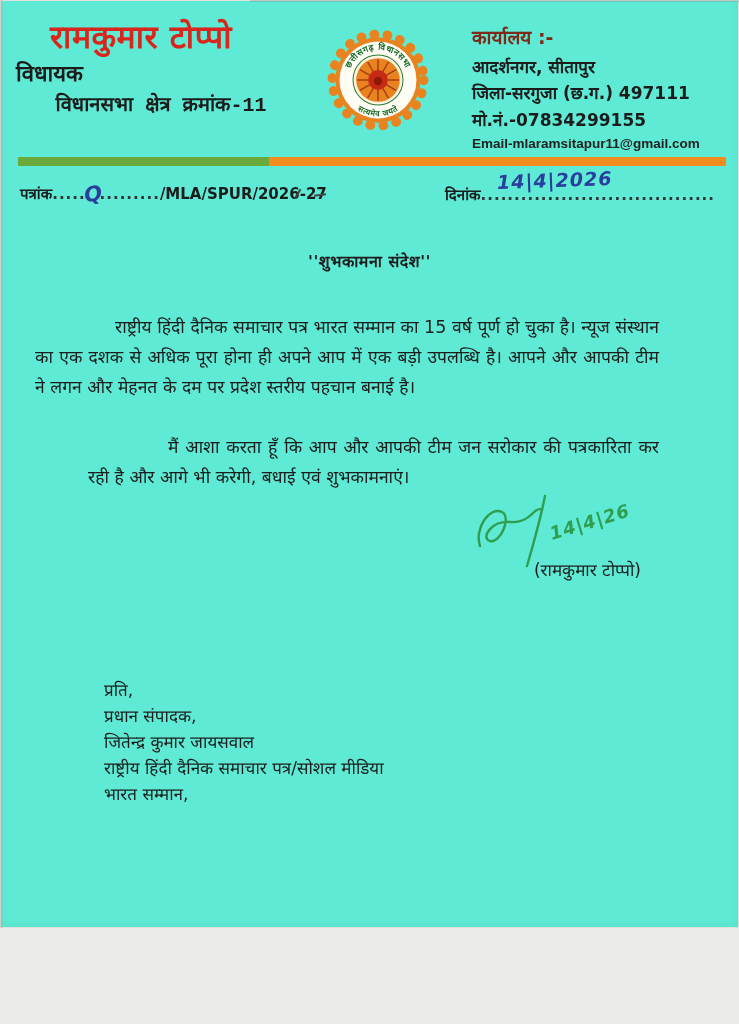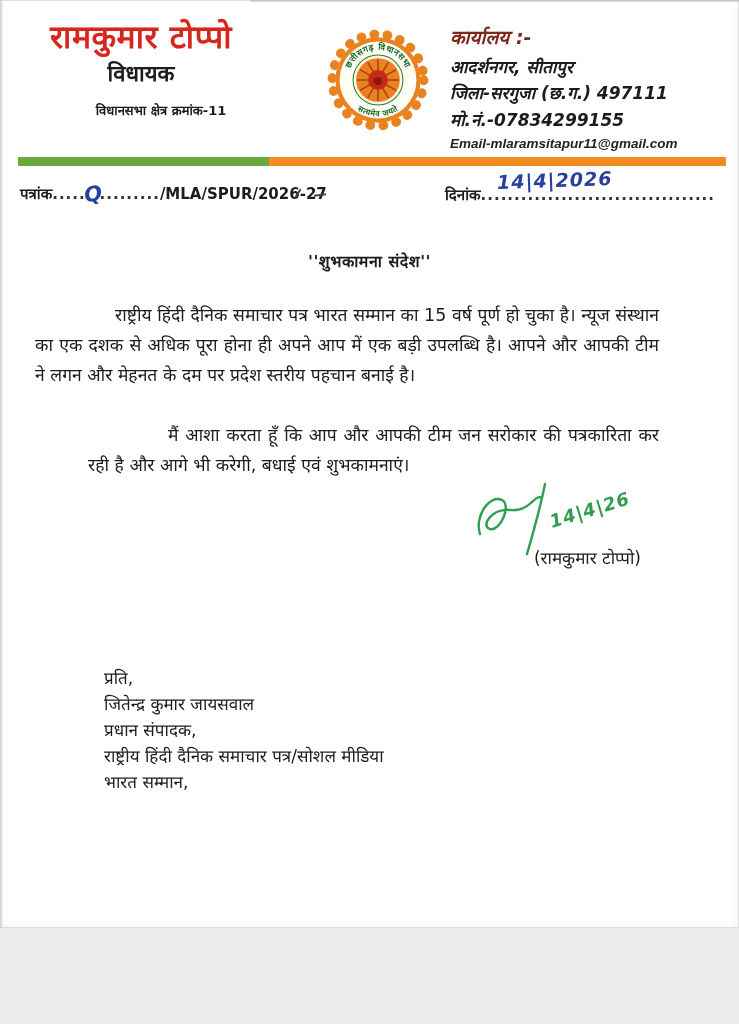--- a/index.html
+++ b/index.html
@@ -1,34 +1,34 @@
 <!DOCTYPE html>
 <html><head>
 <meta charset="utf-8">
 <style>
   html,body{margin:0;padding:0;background:#ececea;}
   .page{
     position:relative;
     width:739px;height:928px;
     margin:0 auto;
-    background:#ffffff;
+    background:#5eead4;
     box-shadow:inset 0 0 0 1px #e0e0dd, inset -3px -3px 8px rgba(0,0,0,.04);
     font-family:"DejaVu Sans","Liberation Sans",sans-serif;
     color:#1c1c1c;
     overflow:hidden;
   }
   
   .header{display:flex;align-items:flex-start;padding:20px 12px 0 16px;}
   .hdr-left{width:310px;}
   .hdr-name{font-size:32px;font-weight:bold;color:#d9261c;line-height:1.1;letter-spacing:.5px;text-align:center;width:250px;}
-  .hdr-desig{font-size:22px;font-weight:bold;text-align:center;width:250px;margin-top:2px;}
-  .hdr-const{font-size:13px;font-weight:bold;text-align:center;width:290px;margin-top:14px;}
+  .hdr-desig{font-size:22px;font-weight:bold;width:250px;margin-top:2px;}
+  .hdr-const{font-size:20px;font-weight:bold;text-align:center;width:290px;margin-top:3px;font-family:Liberation Mono, monospace;}
   .hdr-areas{font-size:16px;font-weight:bold;text-align:center;width:310px;margin-top:2px;}
   .hdr-emblem{width:104px;margin-top:8px;flex:0 0 auto;}
-  .hdr-right{margin-left:20px;margin-top:4px;font-style:italic;}
+  .hdr-right{margin-left:42px;margin-top:4px;}
   .office-head{font-size:19px;font-weight:bold;color:#7e2a1a;margin-bottom:4px;}
   .office-line{font-size:17px;font-weight:bold;line-height:1.55;}
   .office-email{font-size:13.5px;font-family:"Liberation Sans",sans-serif;font-weight:bold;color:#222;margin-top:3px;}
   
   .bar{height:9px;margin:6px 13px 0 18px;border-radius:1px;
        background:linear-gradient(to right,#6aaa3c 0 35.5%,#f28c1e 35.5% 100%);}
   
   .ref-row{display:flex;justify-content:space-between;align-items:flex-end;
            padding:14px 24px 0 20px;font-size:15px;font-weight:bold;}
   .ref-left{position:relative;white-space:nowrap;}
@@ -41,21 +41,21 @@
   .ref-num::after{content:"";position:absolute;right:1px;top:50%;width:12px;height:1.6px;
                   background:#444;transform:rotate(-8deg);}
   .date-wrap{position:relative;white-space:nowrap;}
   .hw-date{position:absolute;left:52px;top:-15px;font-size:19px;font-weight:bold;
            color:#2a3f9d;transform:rotate(-2deg);letter-spacing:1px;font-style:italic;}
   
   .subject{text-align:center;font-size:16px;font-weight:bold;margin-top:46px;letter-spacing:.5px;}
   
   .para{font-size:17.5px;line-height:30px;text-align:justify;
         margin:0;padding:0 80px 0 88px;text-indent:80px;}
-  .para1{margin-top:28px;padding-left:35px;}
+  .para1{margin-top:40px;padding-left:35px;}
   .para2{margin-top:30px;}
   
   .sig-block{margin-top:2px;padding-right:92px;display:flex;flex-direction:column;align-items:flex-end;}
   .sig-svg{display:block;margin-right:-4px;}
   .sig-name{font-size:17px;margin-top:-10px;margin-right:6px;}
   
   .recipient{margin-top:96px;padding-left:104px;font-size:17px;line-height:26px;}
   .rcpt-salutation{}
   
   .scan-edge-top{position:absolute;top:0;left:250px;right:0;height:2px;background:rgba(120,120,120,.25);}
@@ -144,18 +144,18 @@
         <path d="M66,20 C70,16 74,14 76,16"></path>
         <path d="M79,2 C75,22 68,48 61,72"></path>
       </g>
       <text x="86" y="46" transform="rotate(-17 86 46)" font-size="18" font-weight="bold" font-style="italic" fill="#2f9e4f" letter-spacing="1">14|4|26</text>
     </svg>
     <div class="sig-name">(रामकुमार टोप्पो)</div>
   </div>
 
   <div class="recipient">
     <div class="rcpt-salutation">प्रति,</div>
+    <div>प्रधान संपादक,</div>
     <div>जितेन्द्र कुमार जायसवाल</div>
-    <div>प्रधान संपादक,</div>
     <div>राष्ट्रीय हिंदी दैनिक समाचार पत्र/सोशल मीडिया</div>
     <div>भारत सम्मान,</div>
   </div>
 </div>
 
 </body></html>

